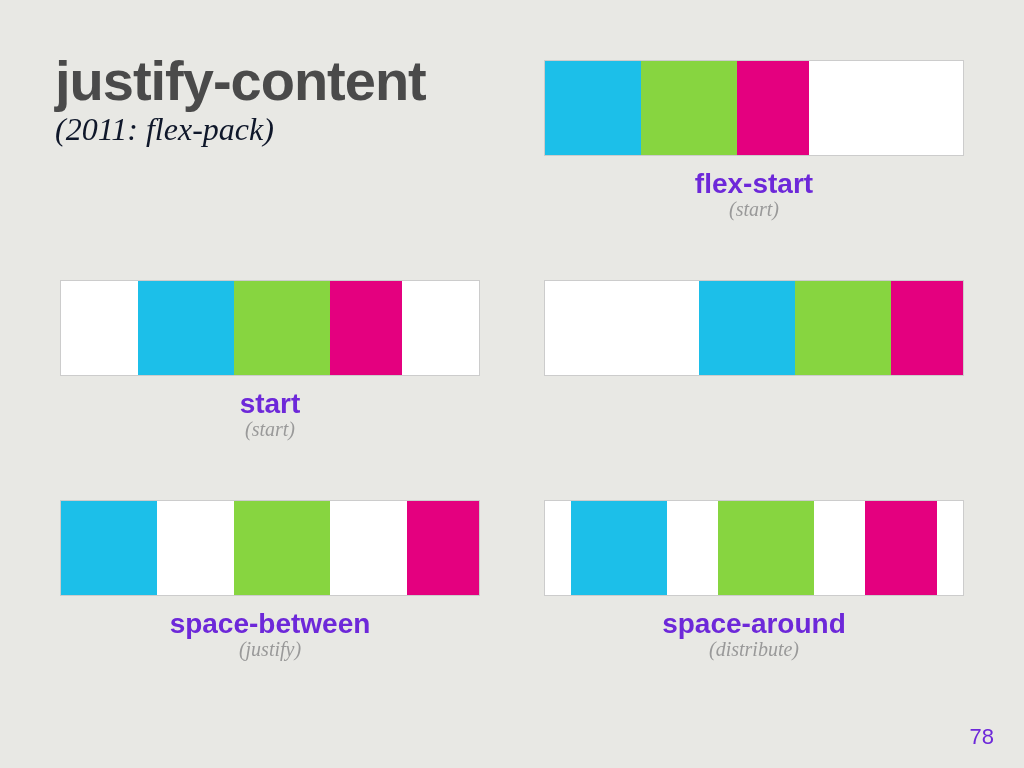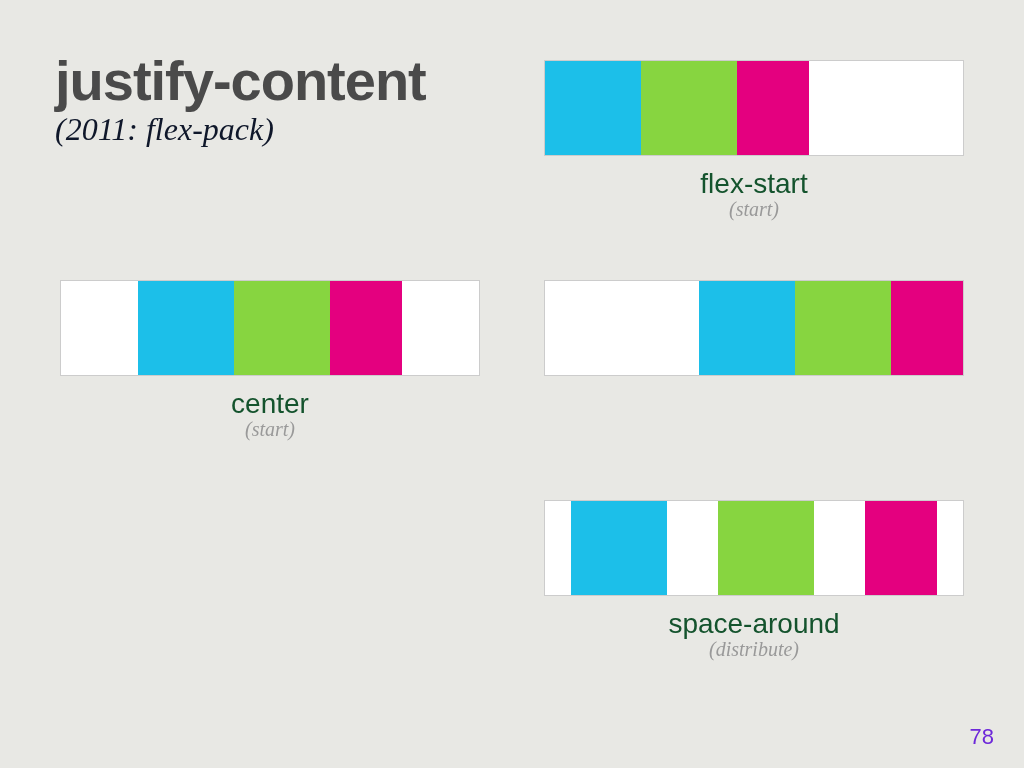--- a/index.html
+++ b/index.html
@@ -71,21 +71,22 @@
     .jc-between { justify-content: space-between; }
     .jc-around { justify-content: space-around; }
     
     .caption {
       text-align: center;
       margin-top: 12px;
     }
     .caption-main {
       font-family: 'Helvetica Neue', Arial, sans-serif;
       font-size: 28px;
-      color: #14532d;
+      color: #6d28d9;
+      font-weight: bold;
     }
     .caption-sub {
       font-family: Liberation Serif, serif;
       font-style: italic;
       font-size: 20px;
       color: #999;
       margin-top: -2px;
     }
     .page-number {
       position: absolute;
@@ -127,35 +128,46 @@
       </div>
     </div>
 
     <div class="example ex-center">
       <div class="flex-container jc-center">
         <div class="box box-blue"></div>
         <div class="box box-green"></div>
         <div class="box box-magenta"></div>
       </div>
       <div class="caption">
-        <div class="caption-main">center</div>
+        <div class="caption-main">start</div>
         <div class="caption-sub">(start)</div>
       </div>
     </div>
 
     <div class="example ex-end">
       <div class="flex-container jc-end">
         <div class="box box-blue"></div>
         <div class="box box-green"></div>
         <div class="box box-magenta"></div>
       </div>
       <div class="caption">
       </div>
     </div>
 
+    <div class="example ex-between">
+      <div class="flex-container jc-between">
+        <div class="box box-blue"></div>
+        <div class="box box-green"></div>
+        <div class="box box-magenta"></div>
+      </div>
+      <div class="caption">
+        <div class="caption-main">space-between</div>
+        <div class="caption-sub">(justify)</div>
+      </div>
+    </div>
 
     <div class="example ex-around">
       <div class="flex-container jc-around">
         <div class="box box-blue"></div>
         <div class="box box-green"></div>
         <div class="box box-magenta"></div>
       </div>
       <div class="caption">
         <div class="caption-main">space-around</div>
         <div class="caption-sub">(distribute)</div>

